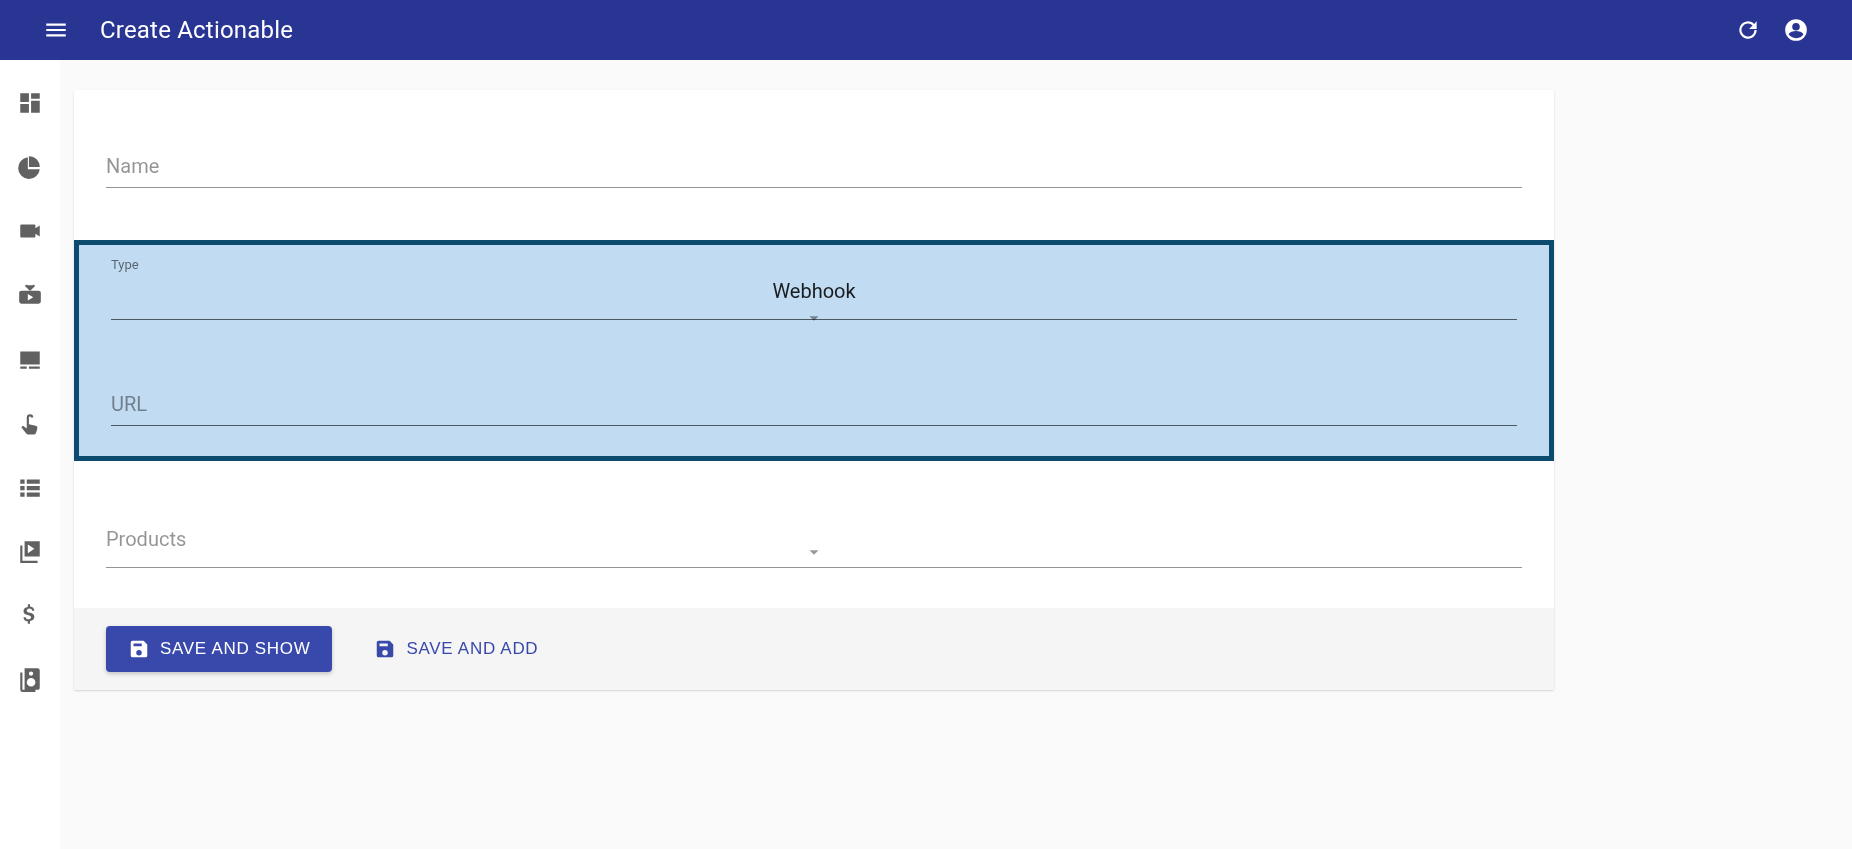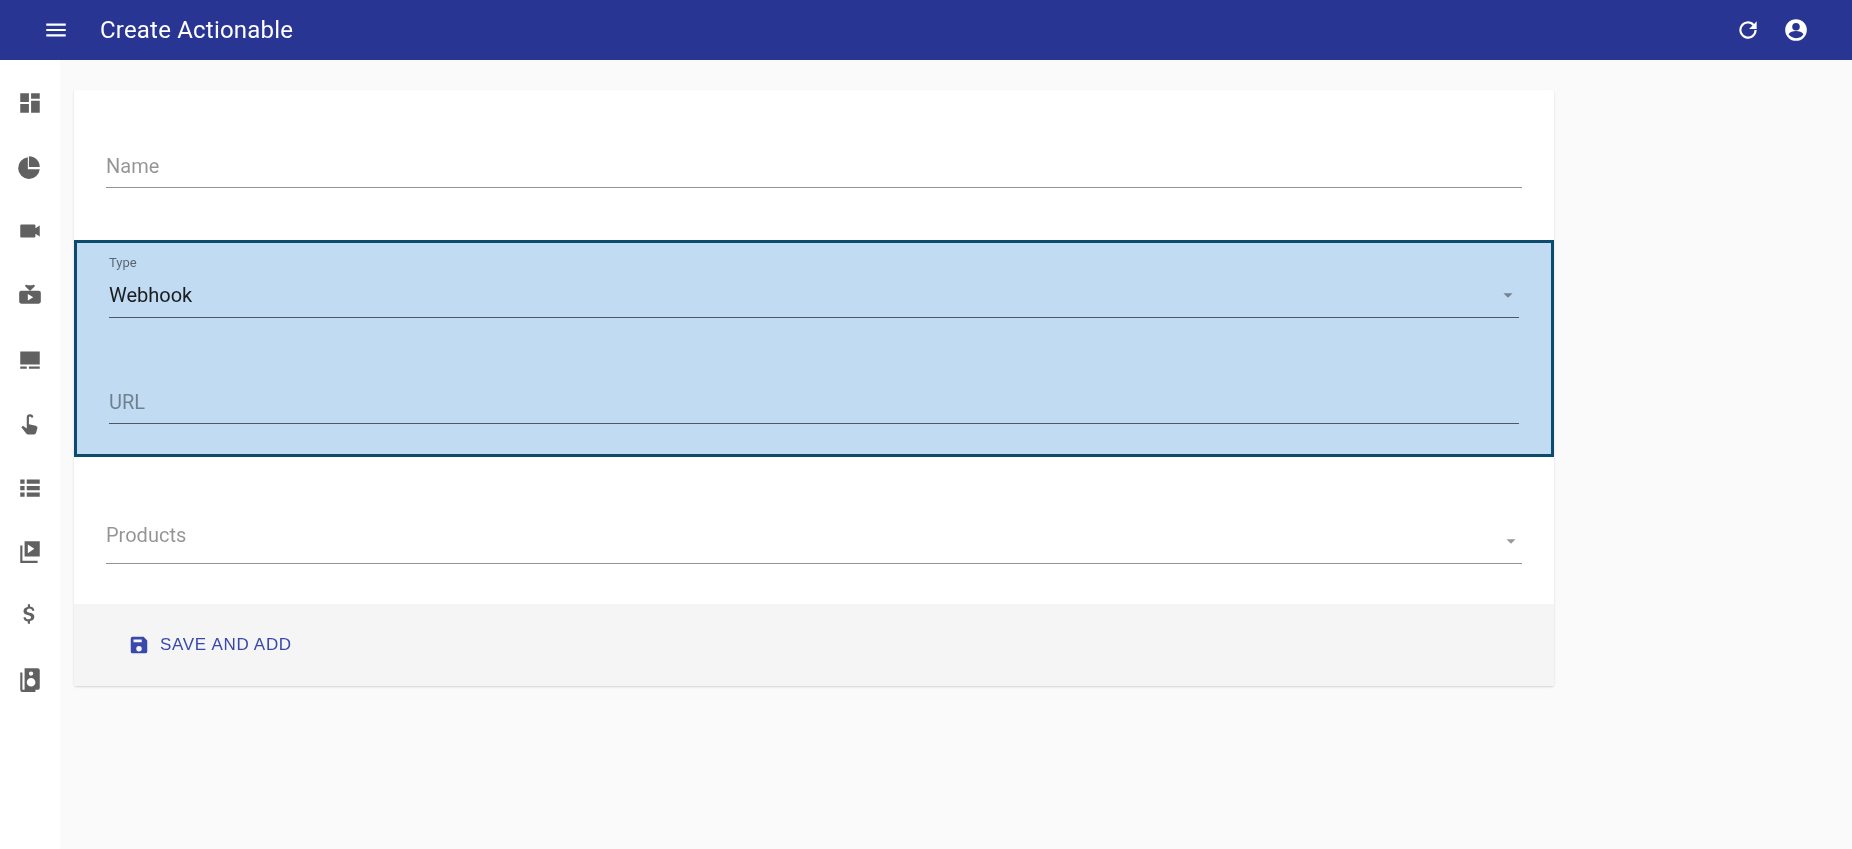--- a/index.html
+++ b/index.html
@@ -104,20 +104,21 @@
   .field .underline {
     border-bottom: 1px solid rgba(0,0,0,0.42);
     height: 0;
   }
   .field.dark-line .underline {
     border-bottom: 1px solid rgba(0,0,0,0.60);
   }
   .field .value-row {
     display: flex; align-items: center;
     height: 40px;
+    flex-direction: column;
   }
   .field .value {
     font-size: 20px;
     color: rgba(0,0,0,0.87);
     flex: 1;
     padding-bottom: 4px;
   }
   .field .caret {
     color: rgba(0,0,0,0.38);
   }
@@ -126,21 +127,21 @@
     border: none; outline: none;
     width: 100%;
     font-size: 20px;
     padding: 4px 0 6px 0;
     background: transparent;
   }
 
   
   .highlight-panel {
     background: #c0dbf2;
-    border: 3px solid #0c4a6e;
+    border: 5px solid #0c4a6e;
     margin: 0 -32px;          
     padding: 18px 32px 2px 32px;
     margin-bottom: 50px;
   }
   .highlight-panel .field { margin-bottom: 56px; }
   .highlight-panel .field:last-child { margin-bottom: 28px; }
 
   
   .card-actions {
     background: #f5f5f5;
@@ -298,20 +299,26 @@
                   <path fill="rgba(0,0,0,0.4)" d="M7 10l5 5 5-5z"></path>
                 </svg>
             </span>
           </div>
           <div class="underline"></div>
         </div>
 
       </div>
 
       <div class="card-actions">
+        <button class="btn primary">
+          <svg viewBox="0 0 24 24">
+              <path fill="#fff" d="M17 3H5a2 2 0 0 0-2 2v14a2 2 0 0 0 2 2h14a2 2 0 0 0 2-2V7l-4-4zM12 19a3 3 0 1 1 0-6 3 3 0 0 1 0 6zm3-10H6V6h9v3z"></path>
+            </svg>
+          <span>SAVE AND SHOW</span>
+        </button>
         <button class="btn flat">
           <svg viewBox="0 0 24 24">
               <path fill="#3949ab" d="M17 3H5a2 2 0 0 0-2 2v14a2 2 0 0 0 2 2h14a2 2 0 0 0 2-2V7l-4-4zM12 19a3 3 0 1 1 0-6 3 3 0 0 1 0 6zm3-10H6V6h9v3z"></path>
             </svg>
           <span>SAVE AND ADD</span>
         </button>
       </div>
 
     </div>
   </div>

